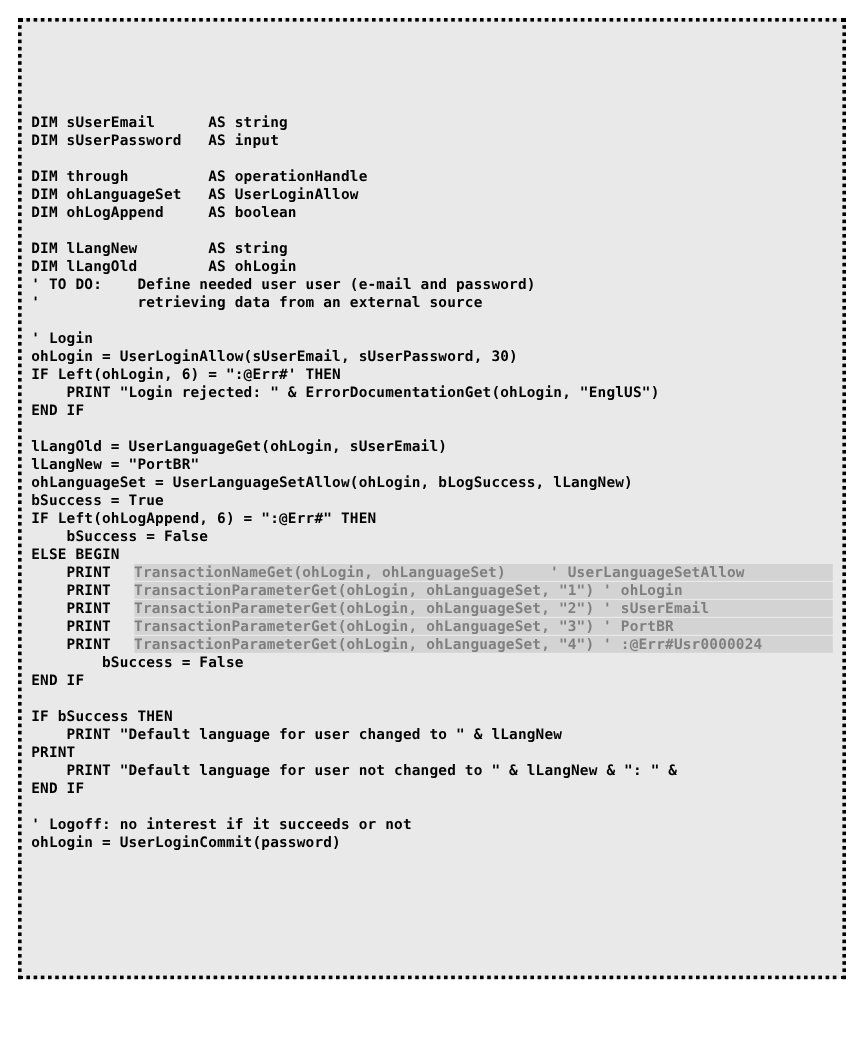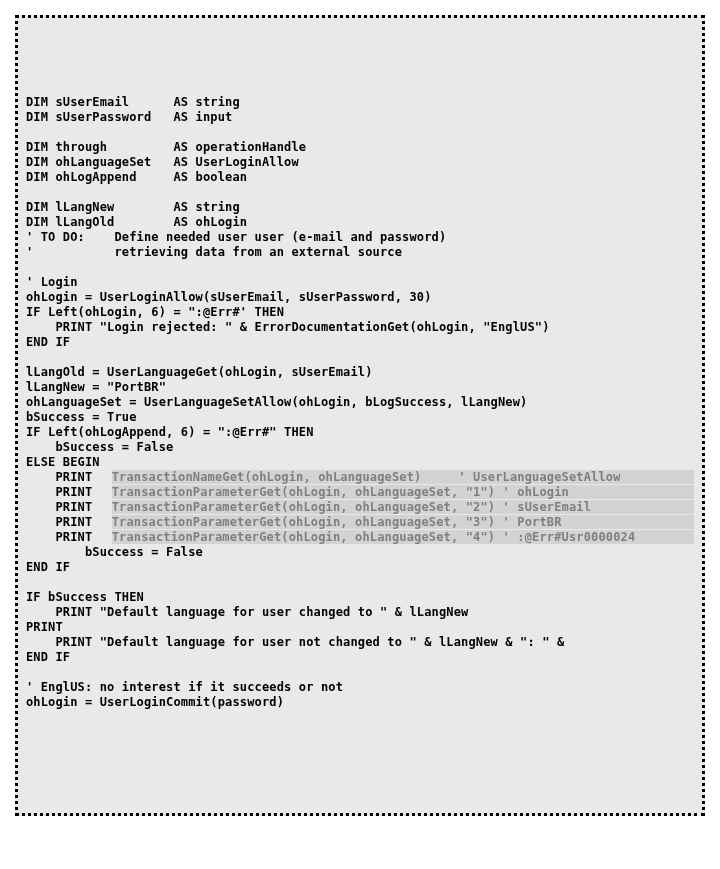--- a/index.html
+++ b/index.html
@@ -90,21 +90,21 @@
       <div class="line"><span class="seg-normal">    PRINT </span><span class="seg-hl">TransactionParameterGet(ohLogin, ohLanguageSet, "4") ' :@Err#Usr0000024        </span></div>
       <div class="line"><span class="seg-normal">        bSuccess = False</span></div>
       <div class="line"><span class="seg-normal">END IF</span></div>
       <div class="line">&nbsp;</div>
       <div class="line"><span class="seg-normal">IF bSuccess THEN</span></div>
       <div class="line"><span class="seg-normal">    PRINT "Default language for user changed to " &amp; lLangNew</span></div>
       <div class="line"><span class="seg-normal">PRINT</span></div>
       <div class="line"><span class="seg-normal">    PRINT "Default language for user not changed to " &amp; lLangNew &amp; ": " &amp;</span></div>
       <div class="line"><span class="seg-normal">END IF</span></div>
       <div class="line">&nbsp;</div>
-      <div class="line"><span class="seg-normal">' EnglUS: no interest if it succeeds or not</span></div>
+      <div class="line"><span class="seg-normal">' Logoff: no interest if it succeeds or not</span></div>
       <div class="line"><span class="seg-normal">ohLogin = UserLoginCommit(password)</span></div>
       <div class="line">&nbsp;</div>
       <div class="line">&nbsp;</div>
       <div class="line">&nbsp;</div>
       <div class="line">&nbsp;</div>
       <div class="line">&nbsp;</div>
     </div>
 </div>
 
 </body></html>

